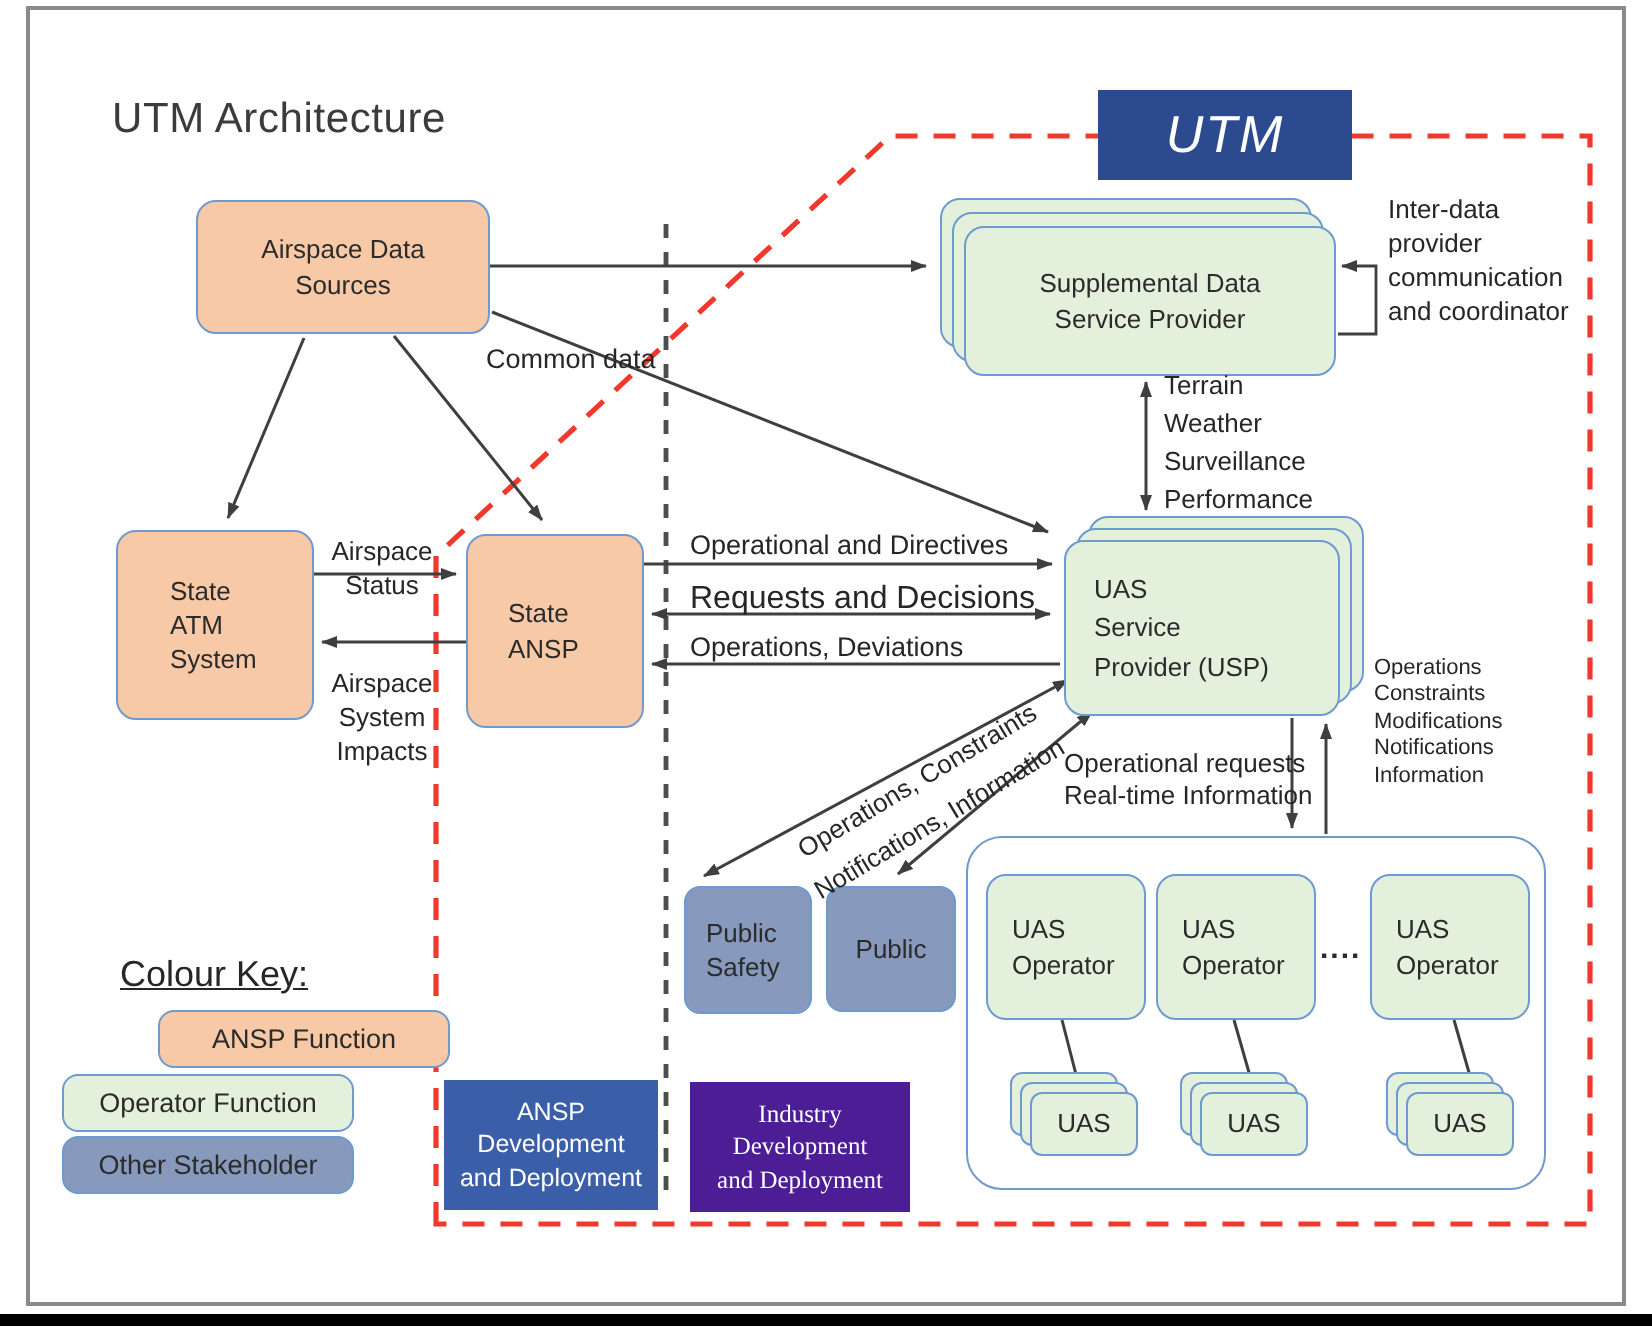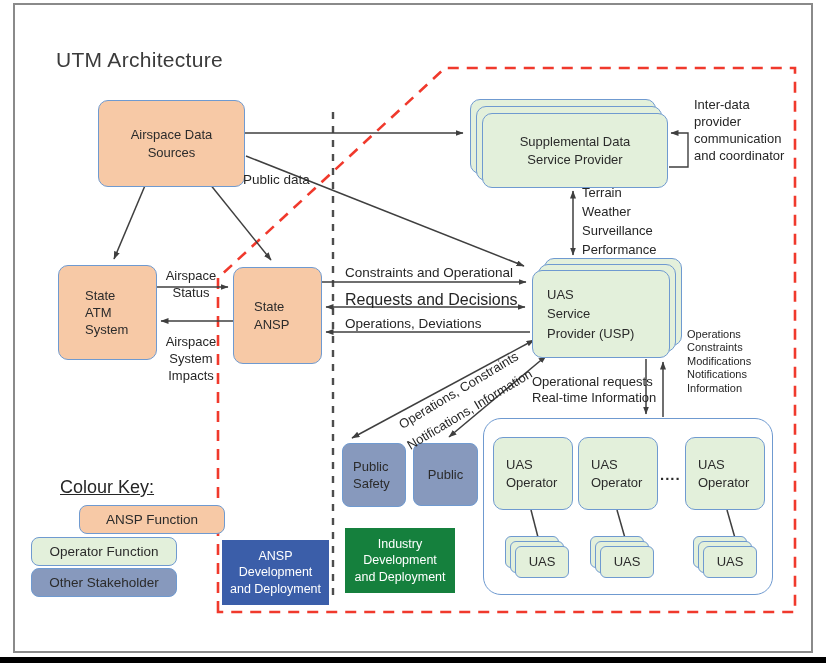--- a/index.html
+++ b/index.html
@@ -61,22 +61,25 @@
       <path d="M663,417 L663,362" marker-end="url(#ah)"></path>
       <path d="M669,167 L688,167 L688,133 L671,133" marker-end="url(#ah)" stroke-width="1.4"></path>
       <path d="M531,510 L540,545"></path>
       <path d="M617,510 L627,545"></path>
       <path d="M727,510 L737,545"></path>
     </g>
   </svg>
 
   <div class="title">UTM Architecture</div>
 
+  <div class="navy" style="left:549px;top:45px;width:127px;height:45px;font-style:italic;font-size:26px;font-weight:500;letter-spacing:1px;">
+    <span>UTM</span>
+  </div>
 
-  <div class="box salmon" style="left:98px;top:100px;width:147px;height:87px;text-align:center;">Airspace Data
+  <div class="box salmon" style="left:98px;top:100px;width:147px;height:67px;text-align:center;">Airspace Data
 Sources</div>
 
   <div class="box salmon leftext" style="left:58px;top:265px;width:99px;height:95px;padding-left:26px;">State
 ATM
 System</div>
 
   <div class="box salmon leftext" style="left:233px;top:267px;width:89px;height:97px;padding-left:20px;">State
 ANSP</div>
 
   <div class="stack" style="left:470px;top:99px;width:186px;height:75px;"></div>
@@ -112,31 +115,31 @@
   <div class="stack" style="left:595px;top:541px;width:54px;height:32px;border-radius:6px;"></div>
   <div class="box green" style="left:600px;top:546px;width:54px;height:32px;border-radius:6px;">UAS</div>
 
   <div class="stack" style="left:693px;top:536px;width:54px;height:32px;border-radius:6px;"></div>
   <div class="stack" style="left:698px;top:541px;width:54px;height:32px;border-radius:6px;"></div>
   <div class="box green" style="left:703px;top:546px;width:54px;height:32px;border-radius:6px;">UAS</div>
 
   <div class="devbox" style="left:222px;top:540px;width:107px;height:65px;background:#3B5EA9;">ANSP
 Development
 and Deployment</div>
-  <div class="devbox" style="left:345px;top:528px;width:110px;height:65px;background:#15803d;">Industry
+  <div class="devbox" style="left:345px;top:541px;width:110px;height:65px;background:#4c1d95;font-family:Liberation Serif, serif;">Industry
 Development
 and Deployment</div>
 
-  <div class="lbl" style="left:243px;top:171px;font-size:13.5px;">Public data</div>
+  <div class="lbl" style="left:243px;top:171px;font-size:13.5px;">Common data</div>
   <div class="lbl" style="left:163px;top:268px;width:56px;text-align:center;">Airspace
 Status</div>
   <div class="lbl" style="left:163px;top:334px;width:56px;text-align:center;">Airspace
 System
 Impacts</div>
-  <div class="lbl" style="left:345px;top:264px;font-size:13.5px;">Constraints and Operational</div>
+  <div class="lbl" style="left:345px;top:264px;font-size:13.5px;">Operational and Directives</div>
   <div class="lbl" style="left:345px;top:290px;font-size:16px;">Requests and Decisions</div>
   <div class="lbl" style="left:345px;top:315px;font-size:13.5px;">Operations, Deviations</div>
   <div class="lbl rot" style="left:459px;top:391px;">Operations, Constraints</div>
   <div class="lbl rot" style="left:470px;top:410px;">Notifications, Information</div>
   <div class="lbl" style="left:582px;top:184px;line-height:1.45;">Terrain
 Weather
 Surveillance
 Performance</div>
   <div class="lbl" style="left:694px;top:97px;">Inter-data
 provider

